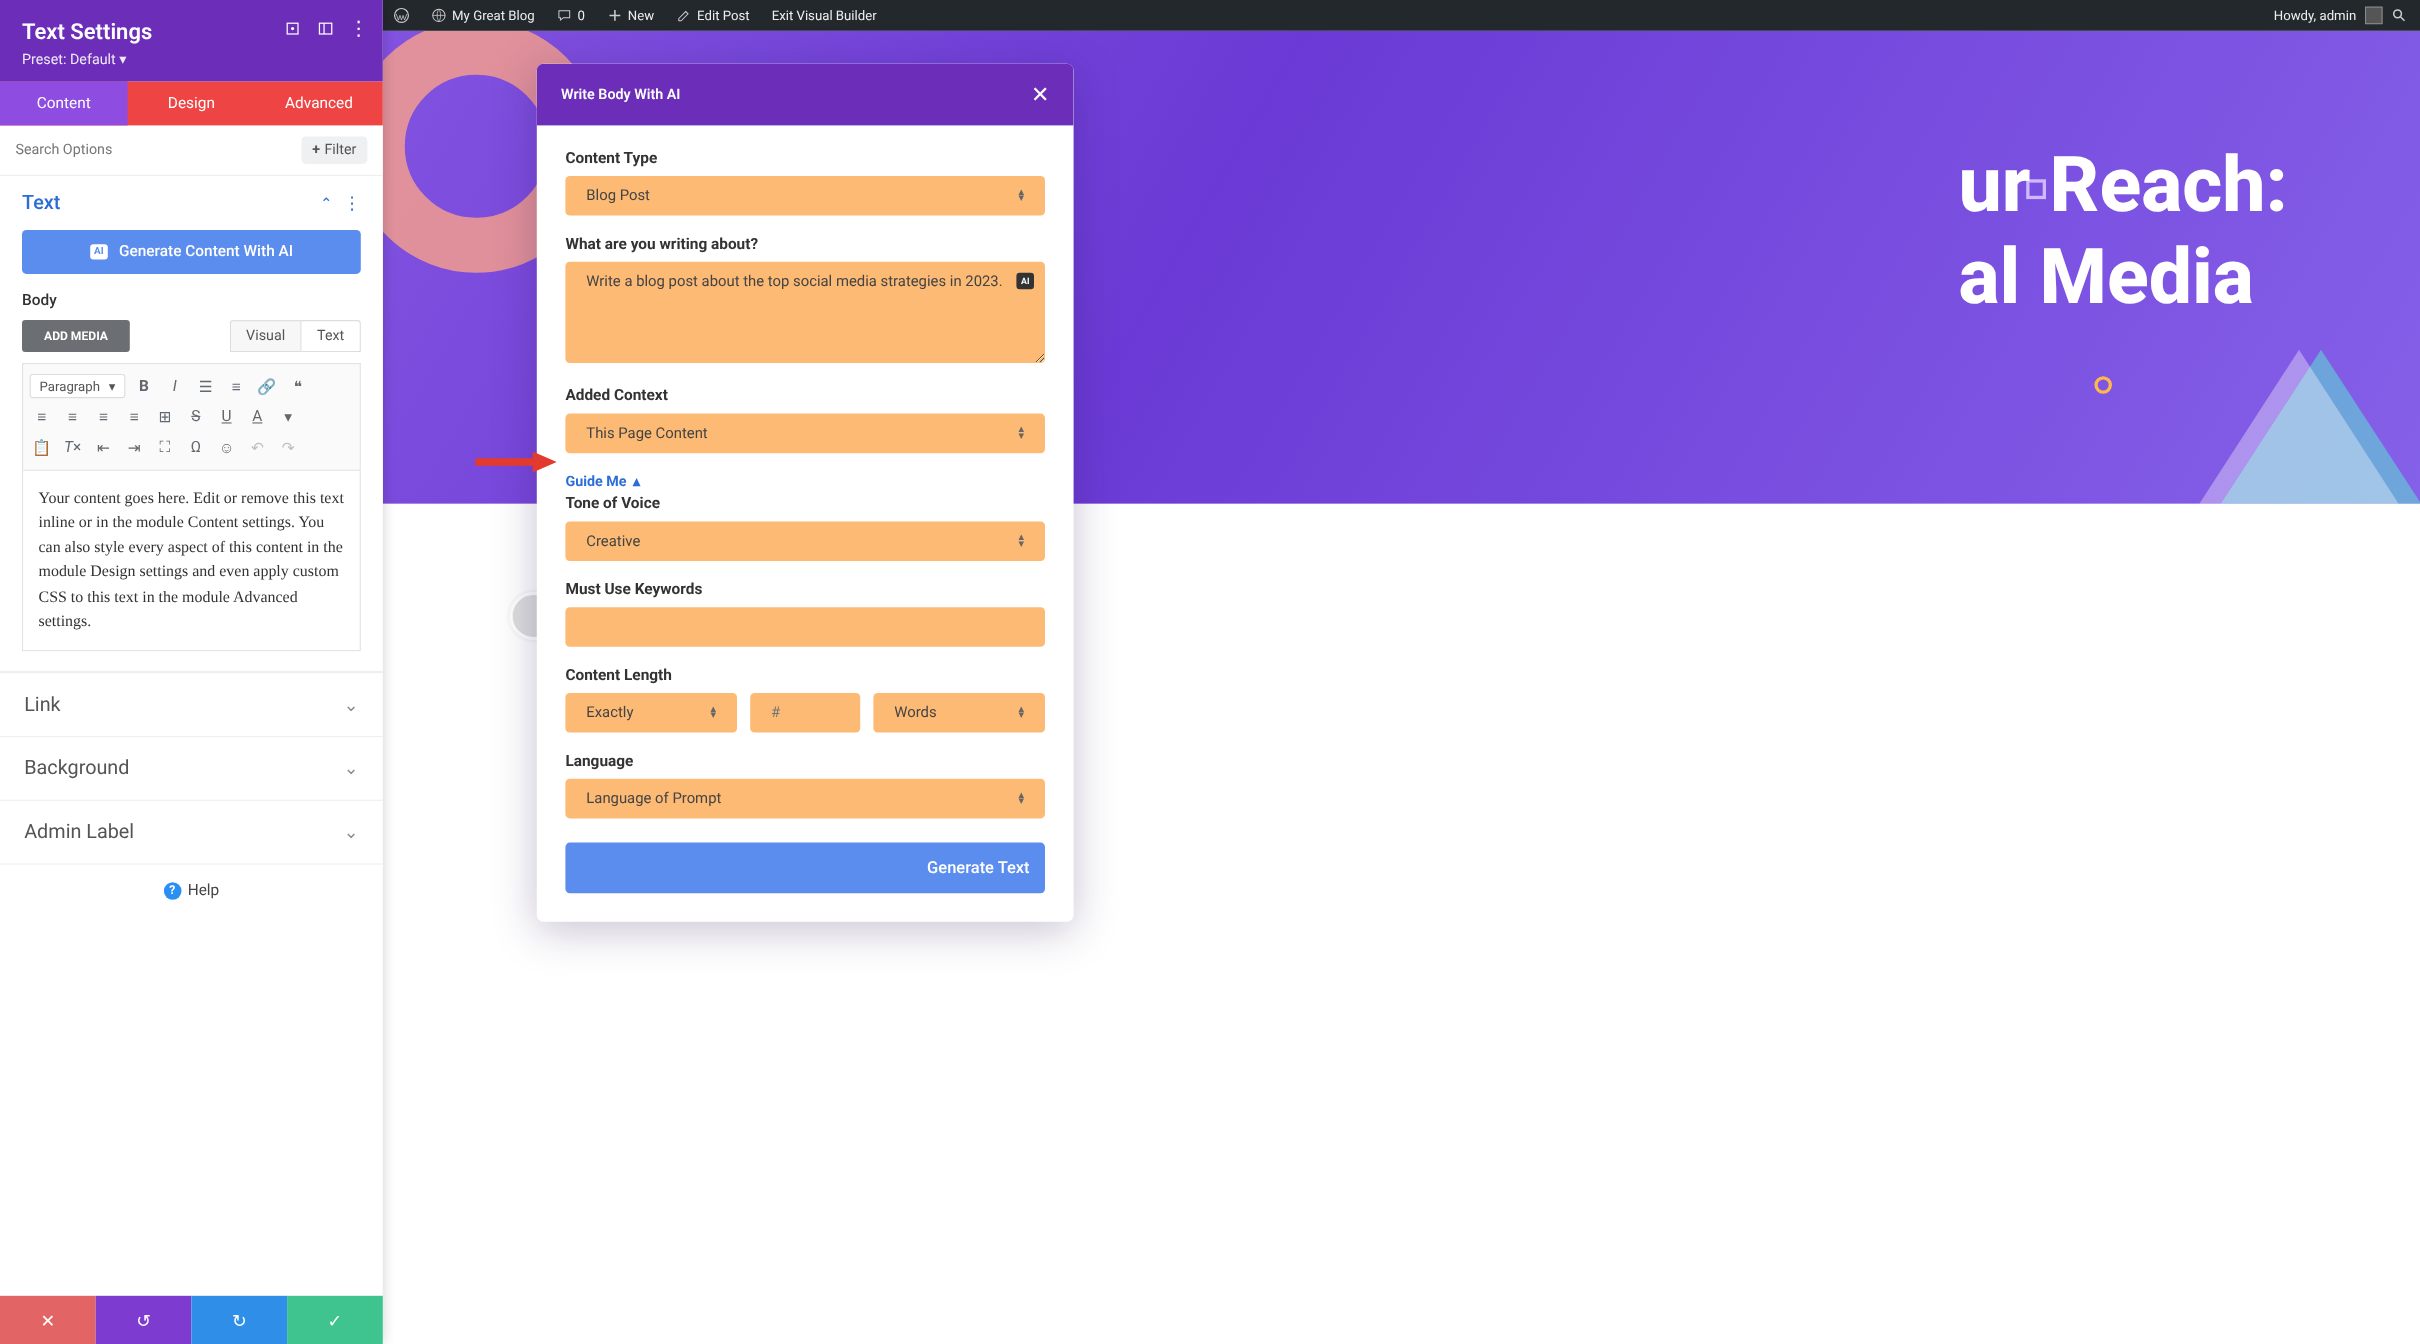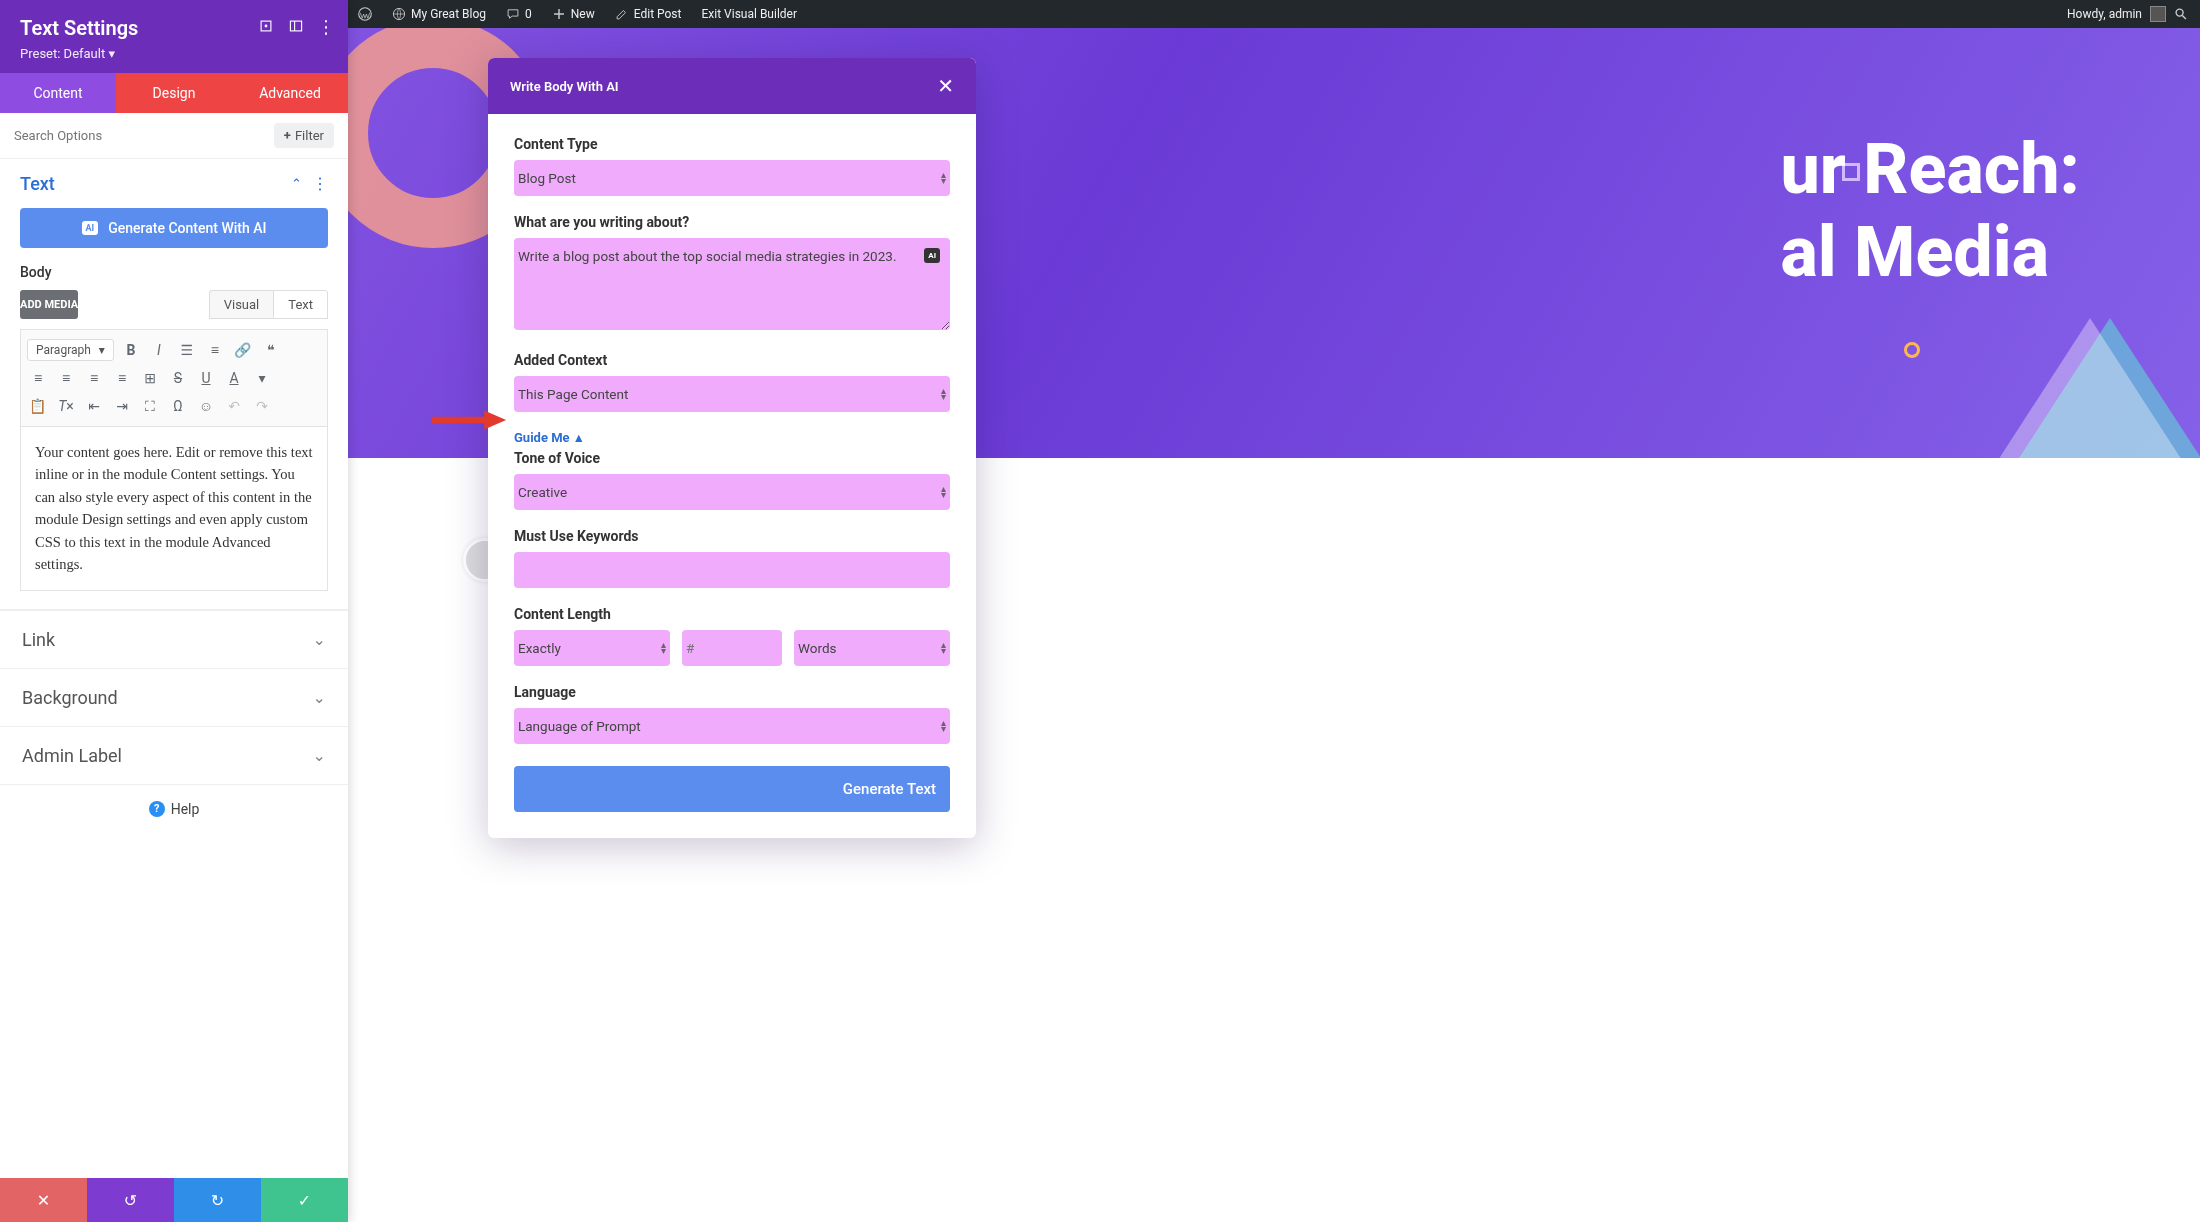--- a/index.html
+++ b/index.html
@@ -42,21 +42,21 @@
 .sb-section-head { display: flex; align-items: center; padding: 14px 20px; cursor: pointer; }
 .sb-section-head .title { font-size: 18px; color: #2c6ed5; font-weight: 500; flex: 1; }
 .sb-section-head .chev { color: #2c6ed5; font-size: 13px; }
 .sb-section-head .dots { color: #2c6ed5; margin-left: 10px; font-size: 16px; }
 .sb-section-body { padding: 0 20px 18px; }
 
 .gen-ai-btn { width: 100%; background: #5b8def; color: #fff; border: none; border-radius: 4px; padding: 12px; font-size: 14px; font-weight: 500; display: flex; align-items: center; justify-content: center; gap: 10px; cursor: pointer; }
 .ai-badge { background: #fff; color: #5b8def; font-size: 9px; font-weight: 700; padding: 2px 4px; border-radius: 3px; }
 
 .body-label { font-size: 14px; color: #333; margin: 16px 0 10px; font-weight: 500; }
-.add-media { background: #6b6e73; color: #fff; border: none; padding: 8px 0; font-size: 11px; font-weight: 700; border-radius: 3px; cursor: pointer; }
+.add-media { background: #6b6e73; color: #fff; border: none; padding: 8px 20px; font-size: 11px; font-weight: 700; border-radius: 3px; cursor: pointer; }
 .ed-tabs { float: right; display: flex; }
 .ed-tab { border: 1px solid #ddd; padding: 6px 14px; font-size: 13px; color: #555; cursor: pointer; background: #fff; }
 .ed-tab:first-child { border-radius: 3px 0 0 0; border-right: none; background: #f7f7f7; }
 .ed-tab:last-child { border-radius: 0 3px 0 0; }
 .toolbar { clear: both; margin-top: 10px; border: 1px solid #e3e3e3; border-bottom: none; background: #fafafa; padding: 6px; }
 .toolbar-row { display: flex; gap: 6px; flex-wrap: wrap; padding: 3px 0; align-items:center; }
 .tb-sel { border: 1px solid #ddd; padding: 3px 8px; font-size: 12px; border-radius: 3px; background: #fff; display: flex; align-items: center; gap: 8px; color:#555; }
 .tb { width: 22px; height: 22px; display: flex; align-items: center; justify-content: center; color: #62686f; font-size: 14px; cursor: pointer; border-radius:2px; }
 .content-area { border: 1px solid #e3e3e3; padding: 14px; font-family: Georgia, serif; font-size: 14.5px; color: #333; line-height: 1.55; min-height: 140px; }
 
@@ -75,21 +75,21 @@
 .fb-green { background: #3fc48f; }
 
 
 .modal { position: absolute; left: 488px; top: 58px; width: 488px; background: #fff; border-radius: 6px; box-shadow: 0 8px 40px rgba(40,20,80,0.25); z-index: 10; overflow: hidden; }
 .modal-head { background: #6c2eb9; color: #fff; padding: 16px 22px; display: flex; align-items: center; }
 .modal-head h2 { font-size: 13px; font-weight: 600; flex: 1; }
 .modal-close { cursor: pointer; font-size: 20px; font-weight: 300; }
 .modal-body { padding: 22px 26px; }
 .m-label { font-size: 14px; font-weight: 700; color: #333; margin-bottom: 8px; margin-top: 18px; }
 .m-label:first-child { margin-top: 0; }
-.m-select, .m-input, .m-textarea { width: 100%; background: #f0abfc; border: none; border-radius: 4px; padding: 10px 4px; font-size: 13.5px; color: #444; position: relative; }
+.m-select, .m-input, .m-textarea { width: 100%; background: #fdba74; border: none; border-radius: 4px; padding: 10px 19px; font-size: 13.5px; color: #444; position: relative; }
 .m-select { display: flex; align-items: center; cursor: pointer; }
 .m-select .updown { margin-left: auto; font-size: 10px; color: #666; line-height: 0.6; display:flex; flex-direction:column; }
 .m-textarea { min-height: 92px; resize: vertical; position: relative; }
 .ta-wrap { position: relative; }
 .ta-ai { position: absolute; right: 10px; top: 10px; background: #333; color: #fff; font-size: 8px; font-weight: 700; padding: 3px 4px; border-radius: 3px; }
 .guide { color: #2c6ed5; font-size: 13px; font-weight: 700; margin-top: 18px; cursor: pointer; display:inline-flex; align-items:center; gap:6px; }
 .len-row { display: flex; gap: 12px; }
 .len-row .m-select { flex: 1; }
 .len-row .m-input { flex: 0 0 100px; }
 .modal-footer { padding: 0 26px 26px; }

